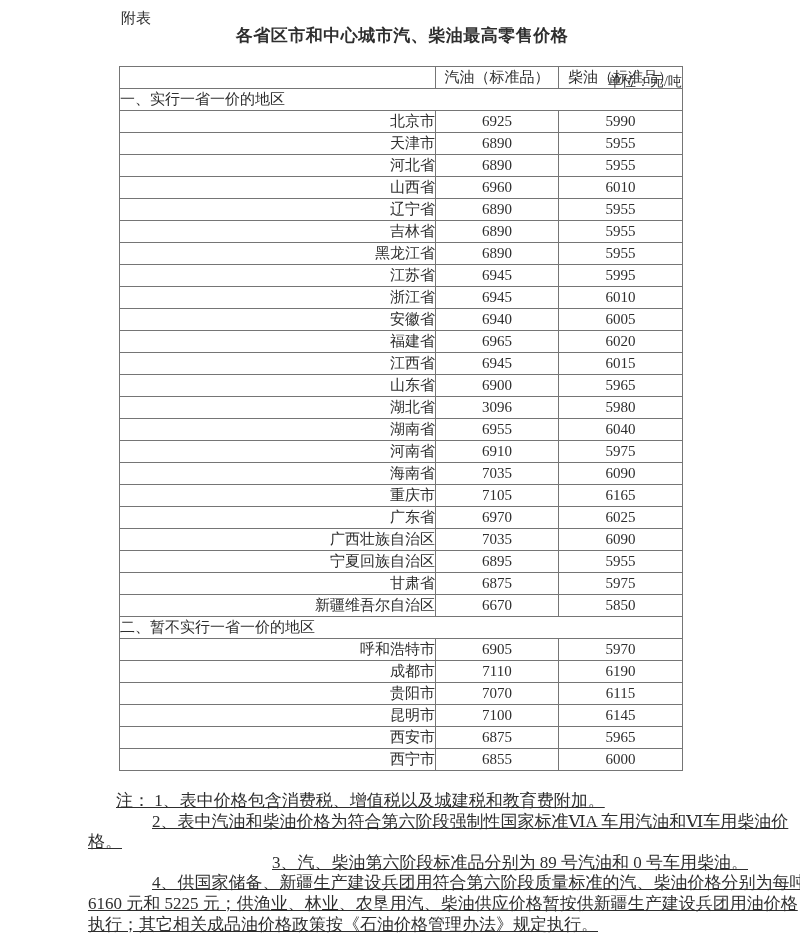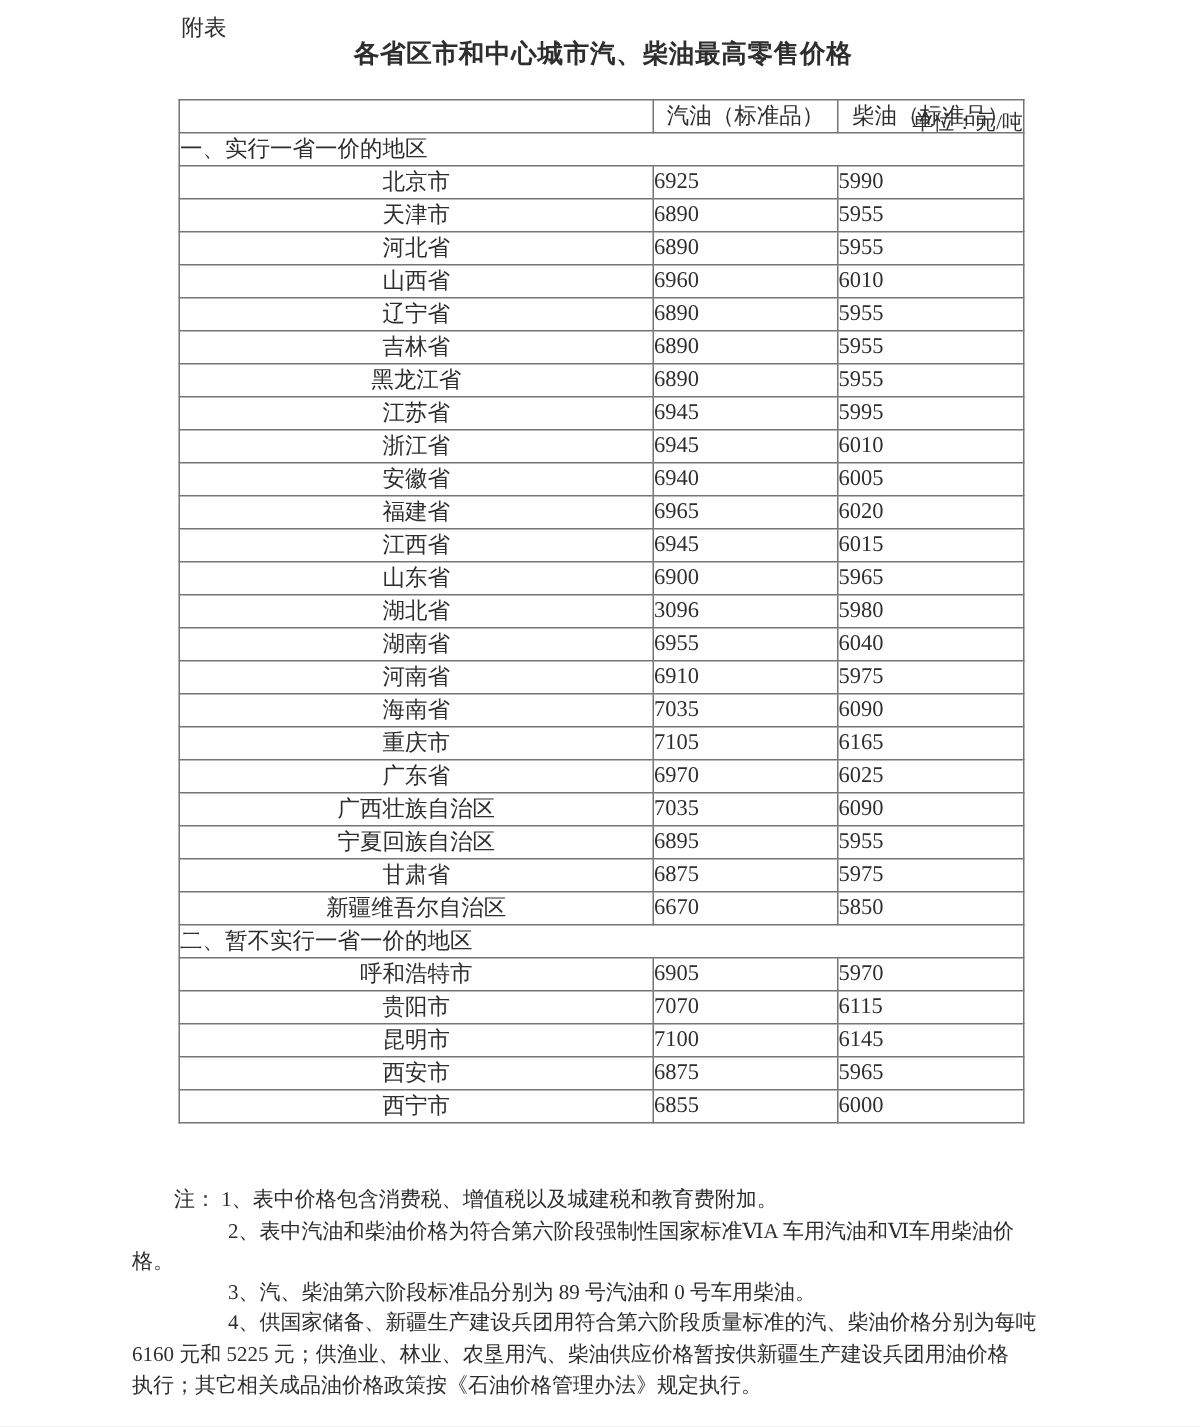--- a/index.html
+++ b/index.html
@@ -52,34 +52,35 @@
     border: 1px solid var(--border, #757575);
     height: 21px;
     padding: 0;
     font-weight: normal;
     font-size: 15px;
     white-space: nowrap;
     overflow: hidden;
     vertical-align: middle;
   }
   .price-table th { text-align: center; }
-  .region-cell { text-align: center; padding-left: 38px; margin-left: 48px; }
+  .region-cell { text-align: right; padding-left: 38px; margin-left: 48px; }
   .section-cell { text-align: left; padding-left: 3px; }
-  .num-cell { text-align: left; font-size: 16px; }
+  .num-cell { text-align: center; font-size: 16px; }
   .notes {
     position: absolute;
     left: 88px;
     top: 791px;
     width: 660px;
-    font-size: 14px;
+    font-size: 17px;
     line-height: 20.6px;
     white-space: nowrap;
+    text-decoration: underline;
   }
   .note-first { padding-left: 28px; }
-  .note-num   { padding-left: 64px; }
+  .note-num   { padding-left: 64px; text-align: right; }
   .note-cont  { padding-left: 0; }
 </style>
 </head>
 <body>
 
 <div class="page">
 
   <div class="appendix">附表</div>
 
   <div class="doc-title">各省区市和中心城市汽、柴油最高零售价格</div>
@@ -220,20 +221,25 @@
         </tr>
         <tr class="section-row">
           <td class="section-cell" colspan="3">二、暂不实行一省一价的地区</td>
         </tr>
         <tr>
           <td class="region-cell">呼和浩特市</td>
           <td class="num-cell">6905</td>
           <td class="num-cell">5970</td>
         </tr>
         <tr>
+          <td class="region-cell">成都市</td>
+          <td class="num-cell">7110</td>
+          <td class="num-cell">6190</td>
+        </tr>
+        <tr>
           <td class="region-cell">贵阳市</td>
           <td class="num-cell">7070</td>
           <td class="num-cell">6115</td>
         </tr>
         <tr>
           <td class="region-cell">昆明市</td>
           <td class="num-cell">7100</td>
           <td class="num-cell">6145</td>
         </tr>
         <tr>

